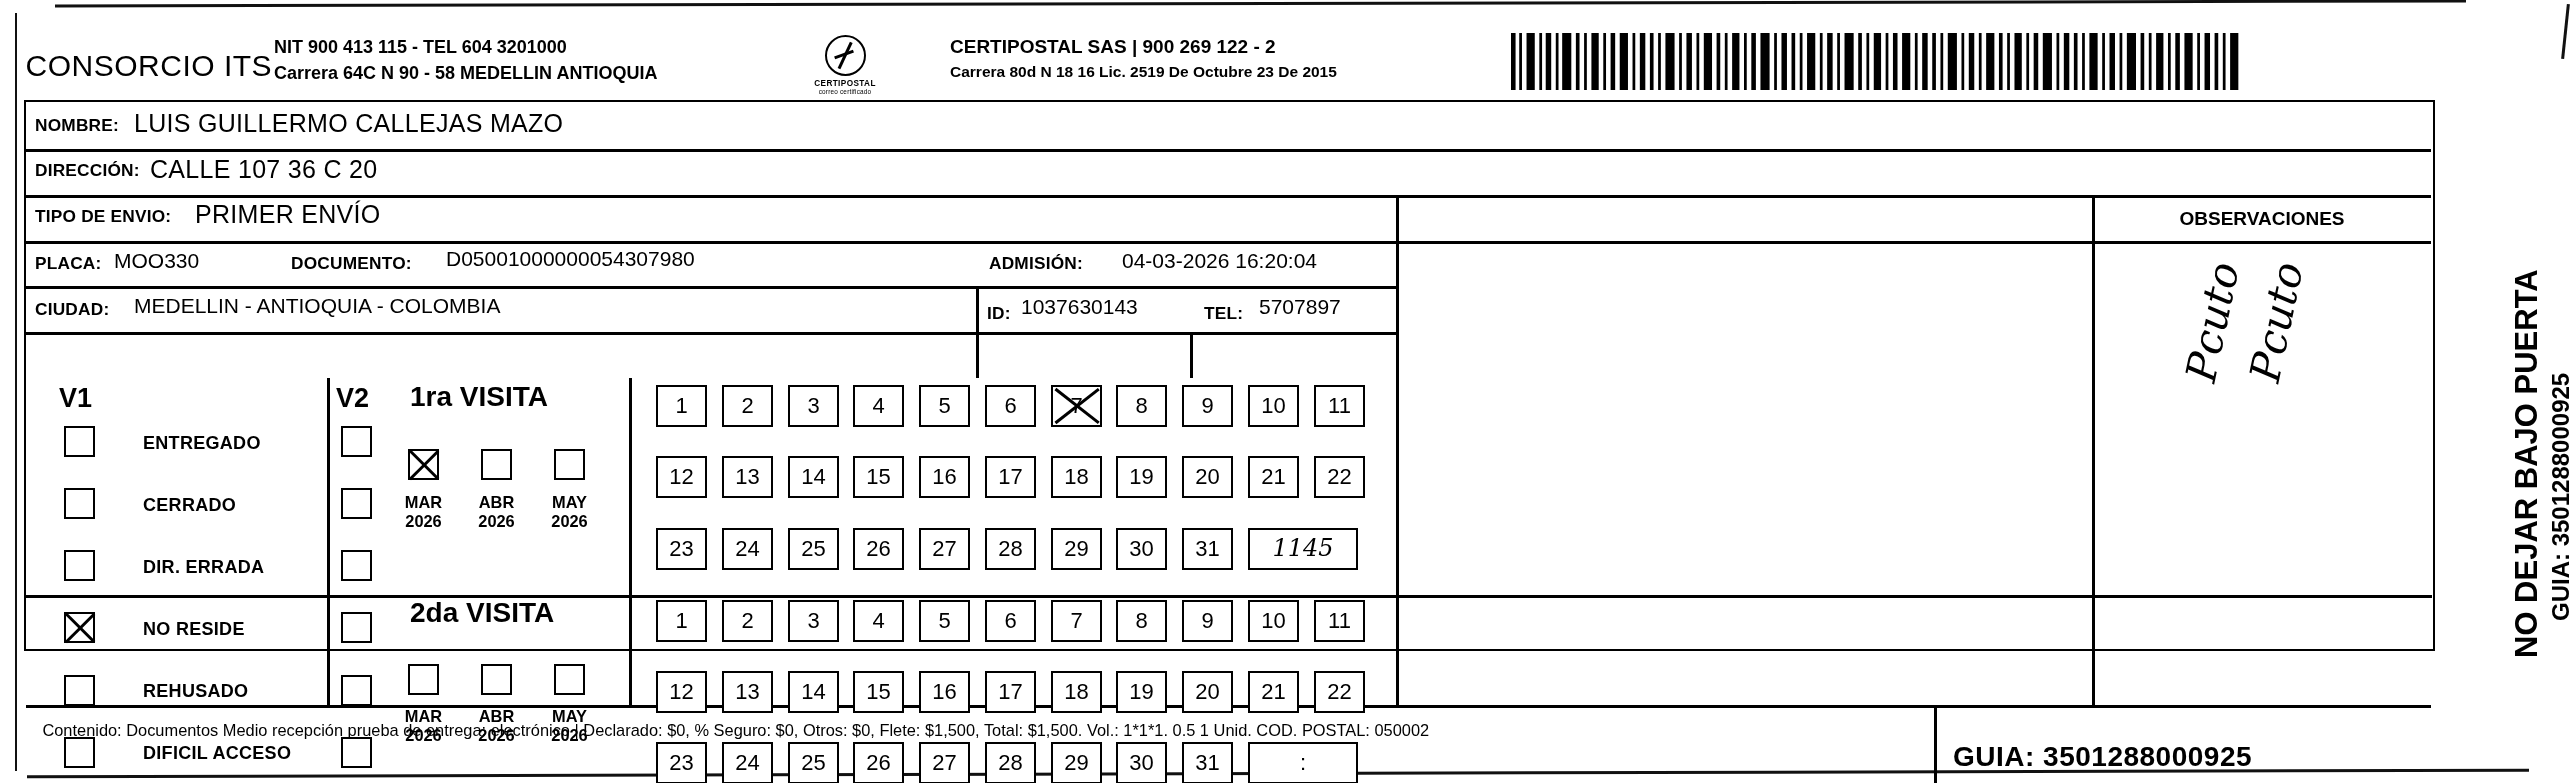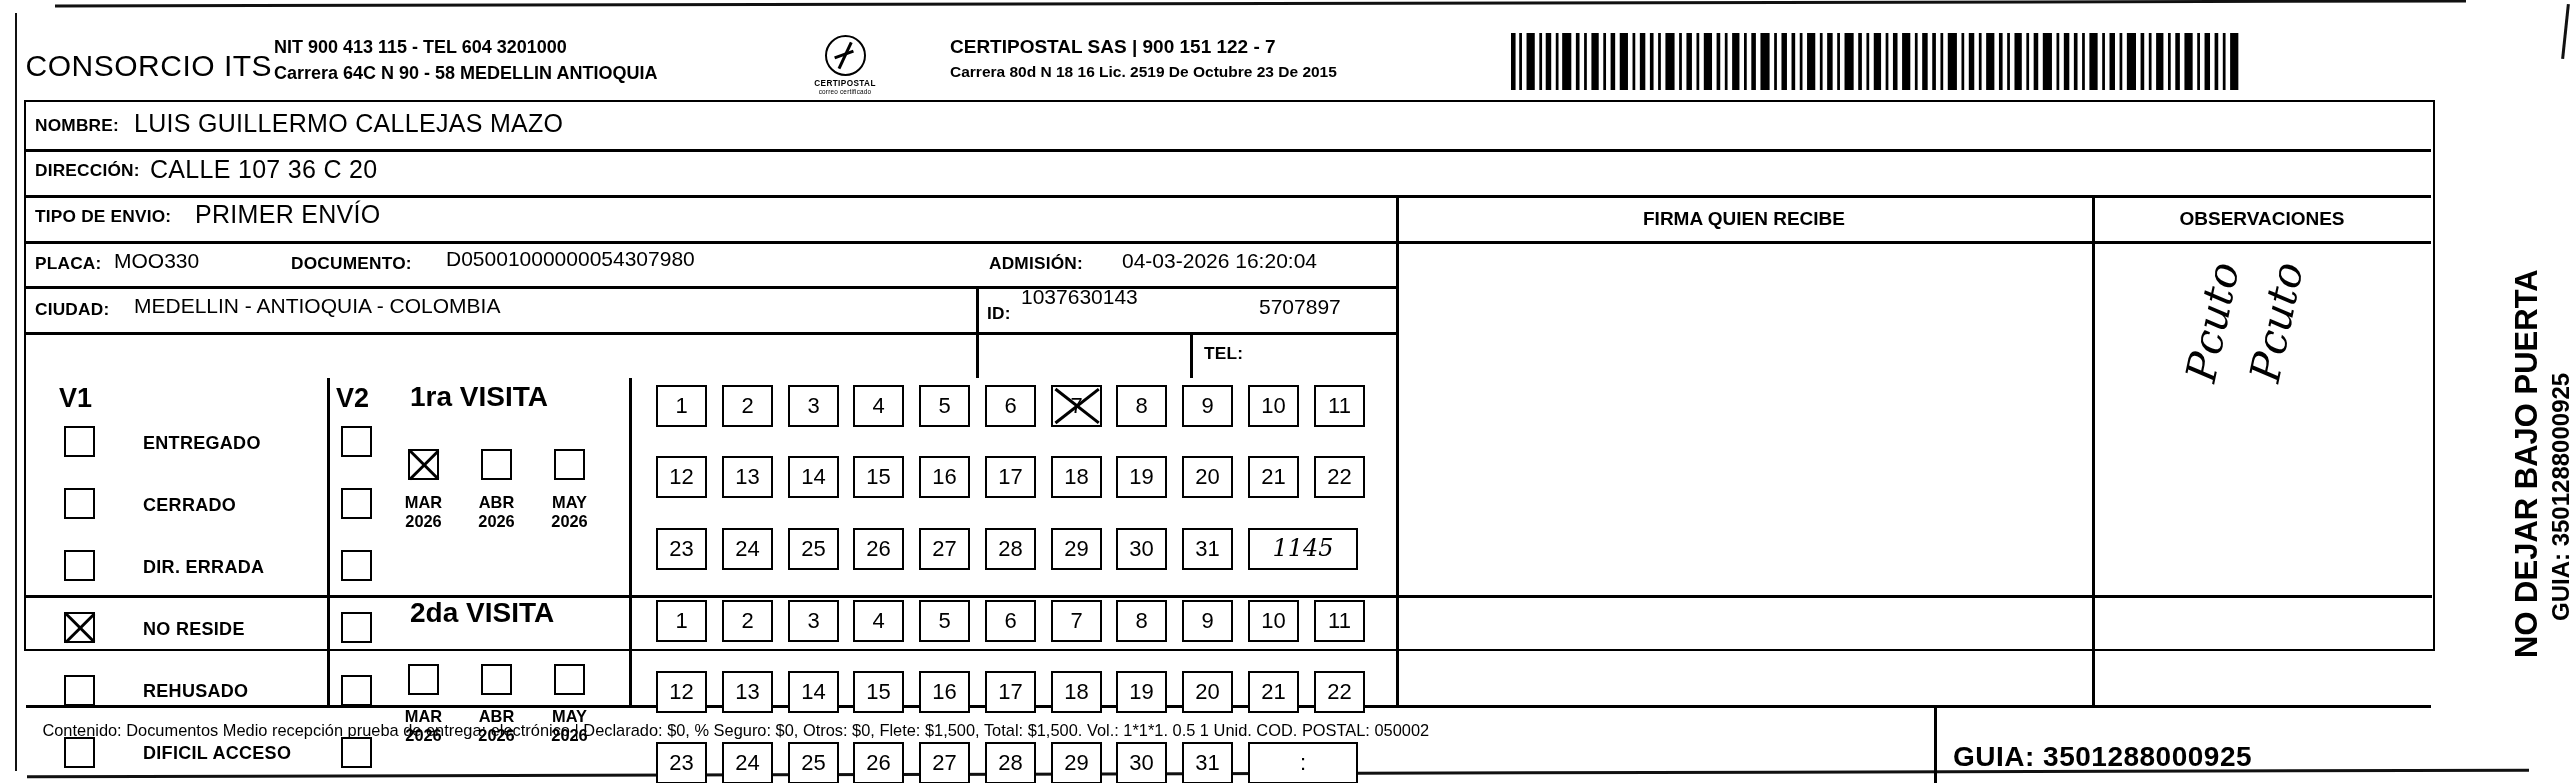--- a/index.html
+++ b/index.html
@@ -250,21 +250,21 @@
   <div class="label hdr-company">CONSORCIO ITS</div>
   <div class="label hdr-nit">NIT 900 413 115 - TEL 604 3201000</div>
   <div class="label hdr-addr">Carrera 64C N 90 - 58 MEDELLIN ANTIOQUIA</div>
 
   <div class="logo-wrap">
     <div class="logo-circle"></div>
     <div class="logo-text">CERTIPOSTAL</div>
     <div class="logo-sub">correo certificado</div>
   </div>
 
-  <div class="label hdr-cp-name">CERTIPOSTAL SAS | 900 151 122 - 7</div>
+  <div class="label hdr-cp-name">CERTIPOSTAL SAS | 900 269 122 - 2</div>
   <div class="label hdr-cp-addr">Carrera 80d N 18 16  Lic. 2519 De Octubre 23 De 2015</div>
 
   <svg class="barcode-top" viewBox="0 0 800 62" preserveAspectRatio="none">
     <g fill="#000">
       <rect x="0" y="0" width="5" height="62"></rect>
         <rect x="9" y="0" width="3" height="62"></rect>
       <rect x="17" y="0" width="9" height="62"></rect>
         <rect x="31" y="0" width="3" height="62"></rect>
       <rect x="38" y="0" width="6" height="62"></rect>
         <rect x="49" y="0" width="3" height="62"></rect>
@@ -381,25 +381,24 @@
     <div class="label fld-cap" style="left:9px; top:153px;">PLACA:</div>
     <div class="label fld-val-sm" style="left:88px; top:148px;">MOO330</div>
     <div class="label fld-cap" style="left:265px; top:153px;">DOCUMENTO:</div>
     <div class="label fld-val-sm" style="left:420px; top:146px;">D05001000000054307980</div>
     <div class="label fld-cap" style="left:963px; top:153px;">ADMISIÓN:</div>
     <div class="label fld-val-sm" style="left:1096px; top:148px;">04-03-2026 16:20:04</div>
 
     <div class="label fld-cap" style="left:9px; top:199px;">CIUDAD:</div>
     <div class="label fld-val-sm" style="left:108px; top:193px;">MEDELLIN - ANTIOQUIA - COLOMBIA</div>
     <div class="label fld-cap" style="left:961px; top:203px;">ID:</div>
-    <div class="label fld-val-sm" style="left:995px; top:184px;">1037630143</div>
-    <div class="label fld-cap" style="left:1178px; top:203px;margin-top:40px;">TEL:</div>
+    <div class="label fld-val-sm" style="left:995px; top:194px;">1037630143</div>
+    <div class="label fld-cap" style="left:1178px; top:203px;">TEL:</div>
     <div class="label fld-val-sm" style="left:1233px; top:194px;">5707897</div>
 
-    <div class="hdr-center" style="left:1370px; top:106px; width:696px;">FIRMA QUIEN RECIBE</div>
     <div class="hdr-center" style="left:2066px; top:106px; width:340px;">OBSERVACIONES</div>
 
     <div class="handw" style="left:2150px; top:274px; transform: rotate(-78deg); transform-origin: left top;">Pcuto</div>
     <div class="handw" style="left:2214px; top:274px; transform: rotate(-78deg); transform-origin: left top;">Pcuto</div>
 
     <div class="vcol-title" style="left:33px; top:281px;">V1</div>
     <div class="vcol-title" style="left:310px; top:281px;">V2</div>
 
     <div class="cbox" style="left:38px; top:324px;"></div>
     <div class="status-lbl" style="left:117px; top:331px;">ENTREGADO</div>

